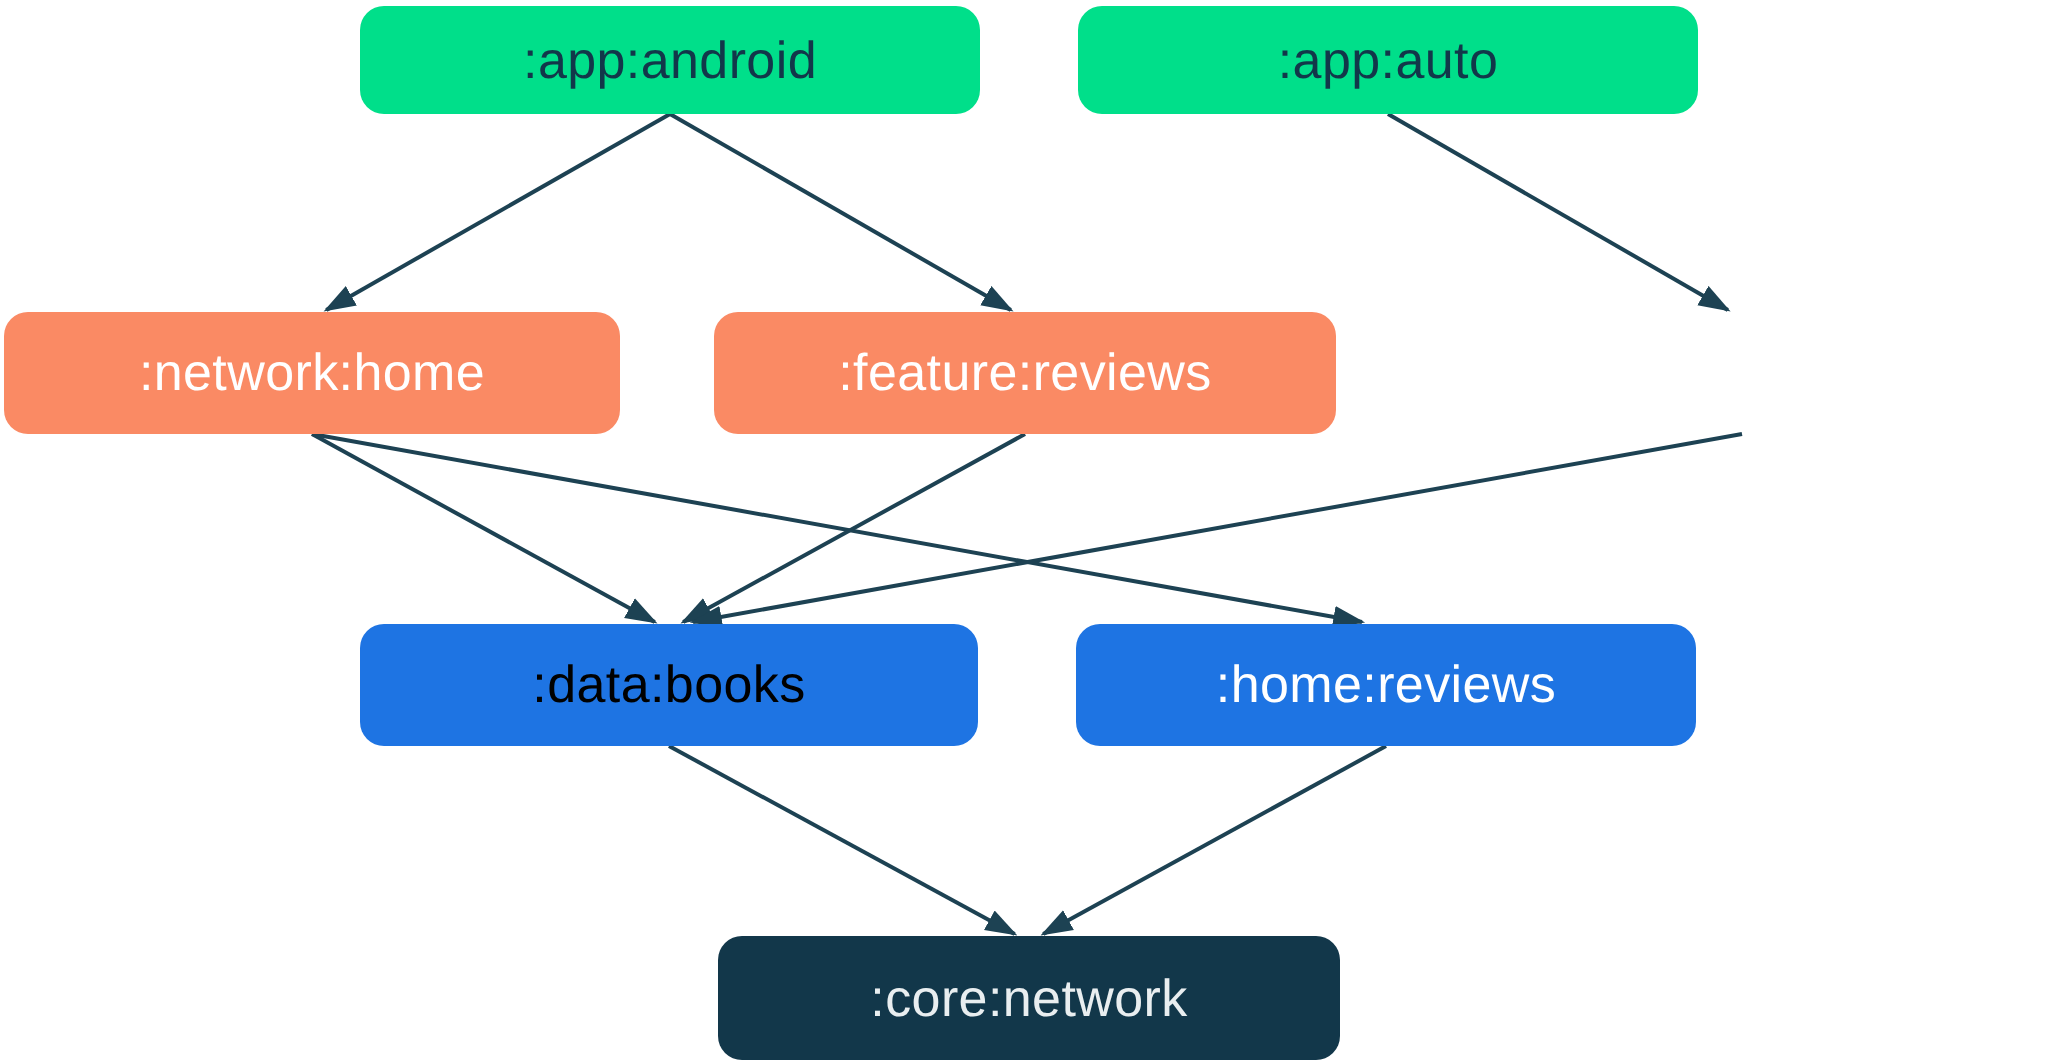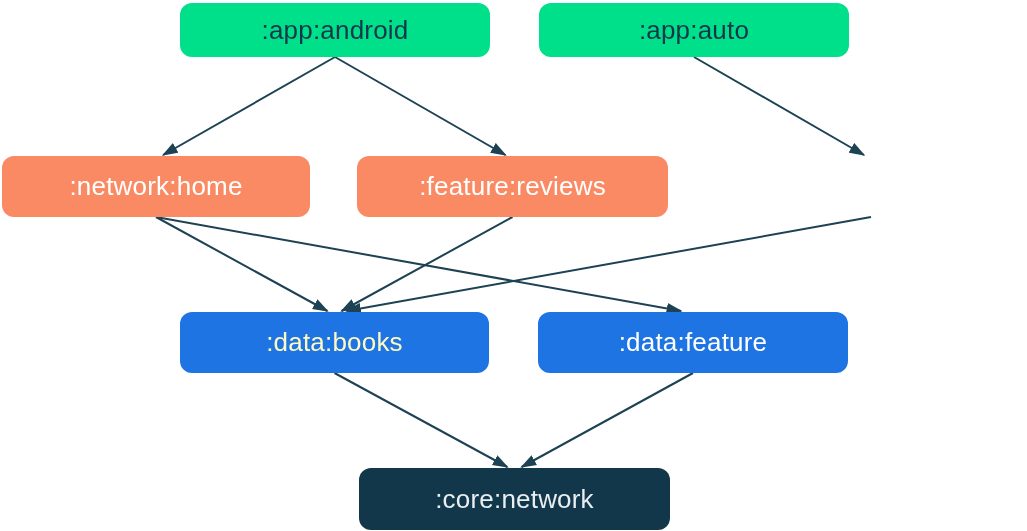--- a/index.html
+++ b/index.html
@@ -67,25 +67,25 @@
 
   <div class="node" style="left: 2px; top: 156px; width: 308px; height: 61px; background: rgb(250, 138, 100); color: rgb(255, 255, 255);">
     <span>:network:home</span>
   </div>
 
   <div class="node" style="left: 357px; top: 156px; width: 311px; height: 61px; background: rgb(250, 138, 100); color: rgb(255, 255, 255);">
     <span>:feature:reviews</span>
   </div>
 
 
-  <div class="node" style="left: 180px; top: 312px; width: 309px; height: 61px; background: rgb(30, 116, 227); color: #fef9c3; text-align: right;">
+  <div class="node" style="left: 180px; top: 312px; width: 309px; height: 61px; background: rgb(30, 116, 227); color: #000000; text-align: right;">
     <span>:data:books</span>
   </div>
 
   <div class="node" style="left: 538px; top: 312px; width: 310px; height: 61px; background: rgb(30, 116, 227); color: rgb(255, 255, 255);">
-    <span>:data:feature</span>
+    <span>:home:reviews</span>
   </div>
 
   <div class="node" style="left: 359px; top: 468px; width: 311px; height: 62px; background: rgb(18, 55, 74); color: rgb(233, 238, 240); align-items: center;">
     <span>:core:network</span>
   </div>
 
 </div>
 
 </body></html>

